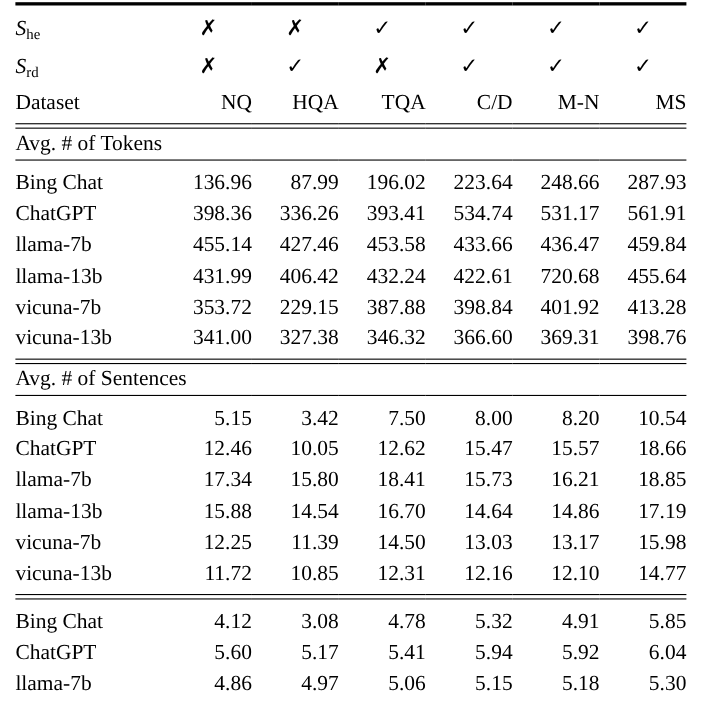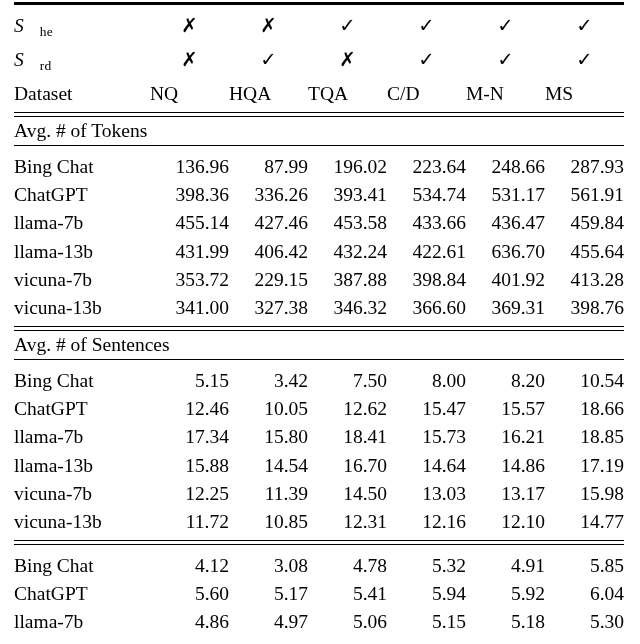--- a/index.html
+++ b/index.html
@@ -51,21 +51,21 @@
     padding-right: 9px;
   }
   td.mark {
     text-align: center;
     font-family: "DejaVu Sans", sans-serif;
     font-size: 17px;
     font-weight: bold;
     padding-right: 14px;
   }
   td.head {
-    text-align: left;
+    text-align: right;
     padding-right: 14px;
   }
 
   
   tr.rule-thick > td {
     border-top: 3px solid #000;
     height: 0;
     font-size: 0;
     line-height: 0;
   }
@@ -96,21 +96,20 @@
 
   .sym {
     font-style: italic;
     font-size: 19.5px;
   }
   .sub {
     font-style: normal;
     font-size: 13.5px;
     vertical-align: -0.28em;
     letter-spacing: 0.2px;
-    margin-left: 16px;
   }
 </style>
 </head>
 <body>
 
 <div id="table-wrap">
   <table class="stats">
     <colgroup>
       <col class="c-label">
       <col class="c-num">
@@ -195,21 +194,21 @@
           <td class="num">433.66</td>
           <td class="num">436.47</td>
           <td class="num">459.84</td>
         </tr>
         <tr>
           <td class="label">llama-13b</td>
           <td class="num">431.99</td>
           <td class="num">406.42</td>
           <td class="num">432.24</td>
           <td class="num">422.61</td>
-          <td class="num">636.70</td>
+          <td class="num">720.68</td>
           <td class="num">455.64</td>
         </tr>
         <tr>
           <td class="label">vicuna-7b</td>
           <td class="num">353.72</td>
           <td class="num">229.15</td>
           <td class="num">387.88</td>
           <td class="num">398.84</td>
           <td class="num">401.92</td>
           <td class="num">413.28</td>

